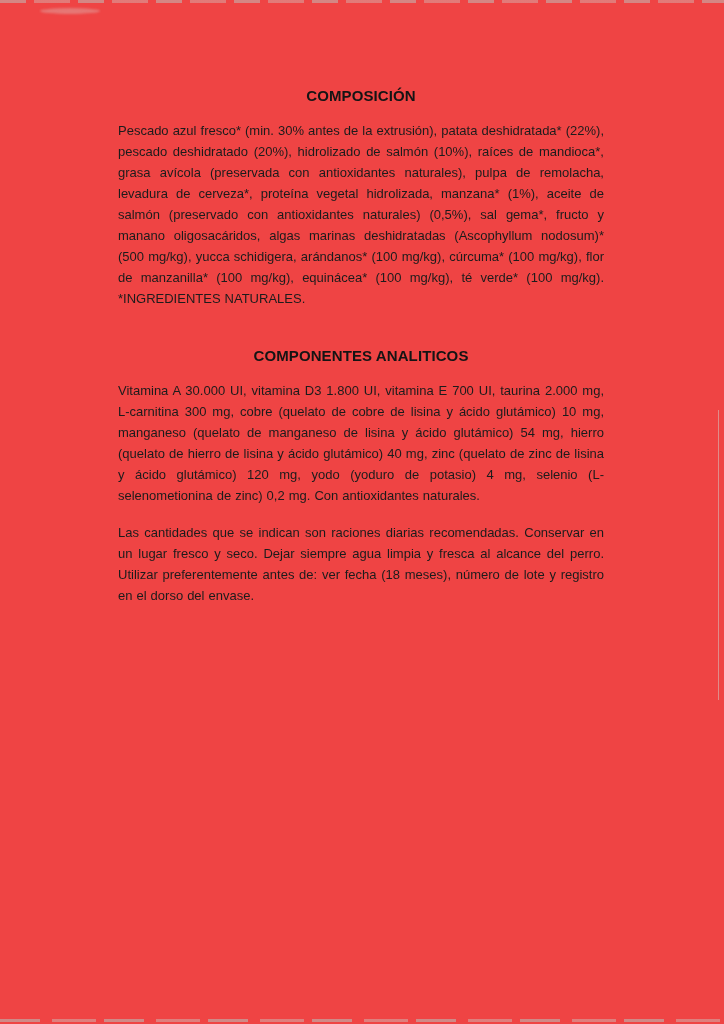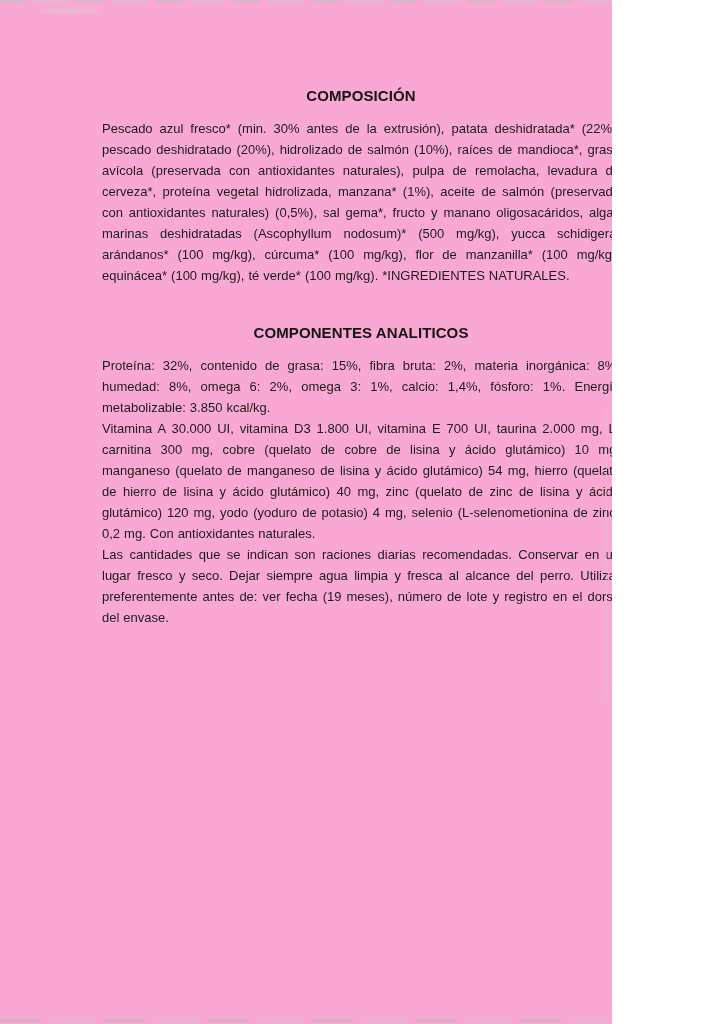--- a/index.html
+++ b/index.html
@@ -2,23 +2,23 @@
 <html><head>
 <meta charset="utf-8">
 <style>
   html, body {
     margin: 0;
     padding: 0;
     background: #ffffff;
   }
   .page {
     position: relative;
-    width: 612px;
+    width: 724px;
     height: 1024px;
-    background: #f9a8d4;
+    background: #ef4444;
     overflow: hidden;
     font-family: "Liberation Sans", sans-serif;
     color: #1b1b1b;
   }
   .content {
     position: absolute;
     left: 102px;
     top: 88px;
     width: 518px;
   }
@@ -32,21 +32,21 @@
     letter-spacing: 0.1px;
   }
   .section-heading.spaced {
     margin-top: 39px;
     text-align: center;
   }
   .section-body {
     font-size: 13px;
     line-height: 21px;
     text-align: justify;
-    margin: 0;
+    margin: 16px;
     color: #1c1c1c;
     word-spacing: 0.4px;
   }
   
   .scan-noise-top {
     position: absolute;
     top: 0; left: 0; right: 0;
     height: 3px;
     background: repeating-linear-gradient(
       90deg,
@@ -94,24 +94,23 @@
 
   <div class="scan-noise-top"></div>
   <div class="scan-smudge"></div>
 
   <div class="content">
 
     <h2 class="section-heading">COMPOSICIÓN</h2>
     <p class="section-body">Pescado azul fresco* (min. 30% antes de la extrusión), patata deshidratada* (22%), pescado deshidratado (20%), hidrolizado de salmón (10%), raíces de mandioca*, grasa avícola (preservada con antioxidantes naturales), pulpa de remolacha, levadura de cerveza*, proteína vegetal hidrolizada, manzana* (1%), aceite de salmón (preservado con antioxidantes naturales) (0,5%), sal gema*, fructo y manano oligosacáridos, algas marinas deshidratadas (Ascophyllum nodosum)* (500 mg/kg), yucca schidigera, arándanos* (100 mg/kg), cúrcuma* (100 mg/kg), flor de manzanilla* (100 mg/kg), equinácea* (100 mg/kg), té verde* (100 mg/kg). *INGREDIENTES NATURALES.</p>
 
     <h2 class="section-heading spaced">COMPONENTES ANALITICOS</h2>
-    <p class="section-body">Proteína: 32%, contenido de grasa: 15%, fibra bruta: 2%, materia inorgánica: 8%, humedad: 8%, omega 6: 2%, omega 3: 1%, calcio: 1,4%, fósforo: 1%. Energía metabolizable: 3.850 kcal/kg.</p>
 
     <p class="section-body">Vitamina A 30.000 UI, vitamina D3 1.800 UI, vitamina E 700 UI, taurina 2.000 mg, L-carnitina 300 mg, cobre (quelato de cobre de lisina y ácido glutámico) 10 mg, manganeso (quelato de manganeso de lisina y ácido glutámico) 54 mg, hierro (quelato de hierro de lisina y ácido glutámico) 40 mg, zinc (quelato de zinc de lisina y ácido glutámico) 120 mg, yodo (yoduro de potasio) 4 mg, selenio (L-selenometionina de zinc) 0,2 mg. Con antioxidantes naturales.</p>
 
-    <p class="section-body">Las cantidades que se indican son raciones diarias recomendadas. Conservar en un lugar fresco y seco. Dejar siempre agua limpia y fresca al alcance del perro. Utilizar preferentemente antes de: ver fecha (19 meses), número de lote y registro en el dorso del envase.</p>
+    <p class="section-body">Las cantidades que se indican son raciones diarias recomendadas. Conservar en un lugar fresco y seco. Dejar siempre agua limpia y fresca al alcance del perro. Utilizar preferentemente antes de: ver fecha (18 meses), número de lote y registro en el dorso del envase.</p>
 
   </div>
 
   <div class="scan-edge-right"></div>
   <div class="scan-noise-bottom"></div>
 
 </div>
 
 </body></html>

